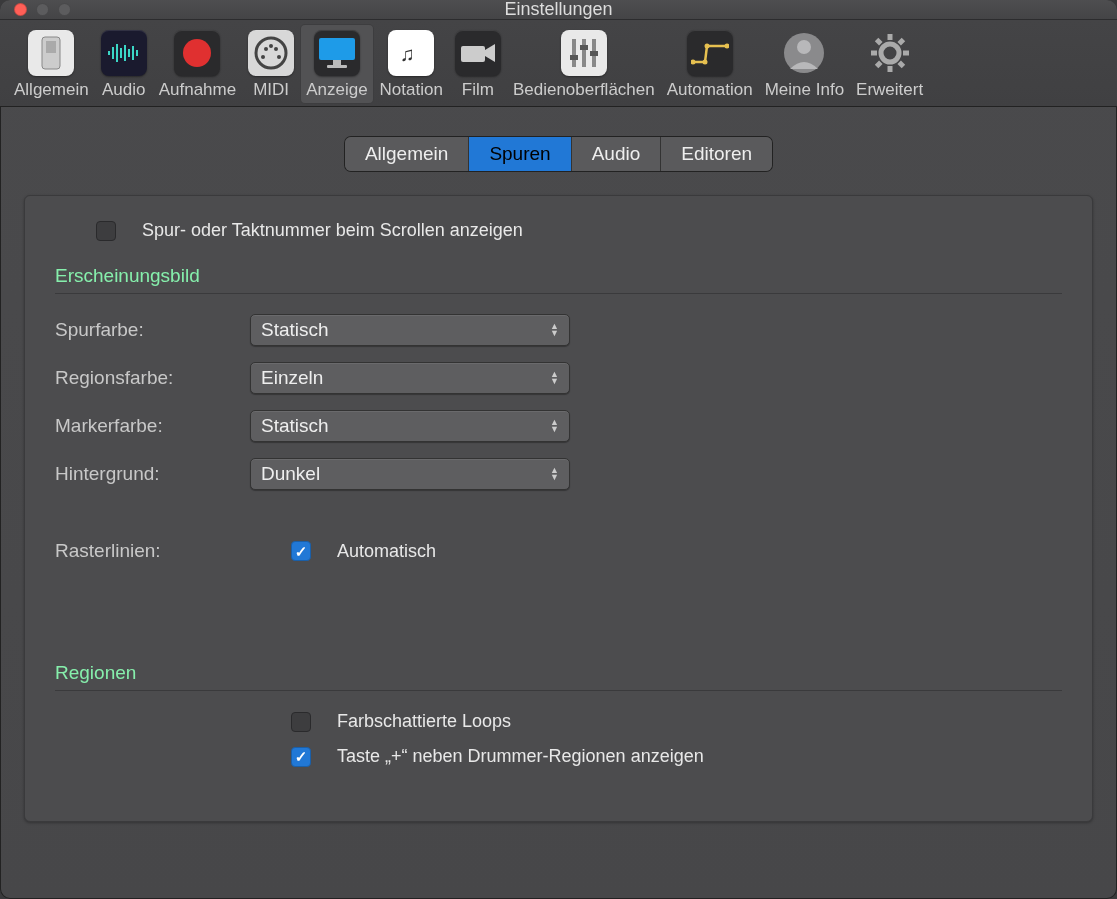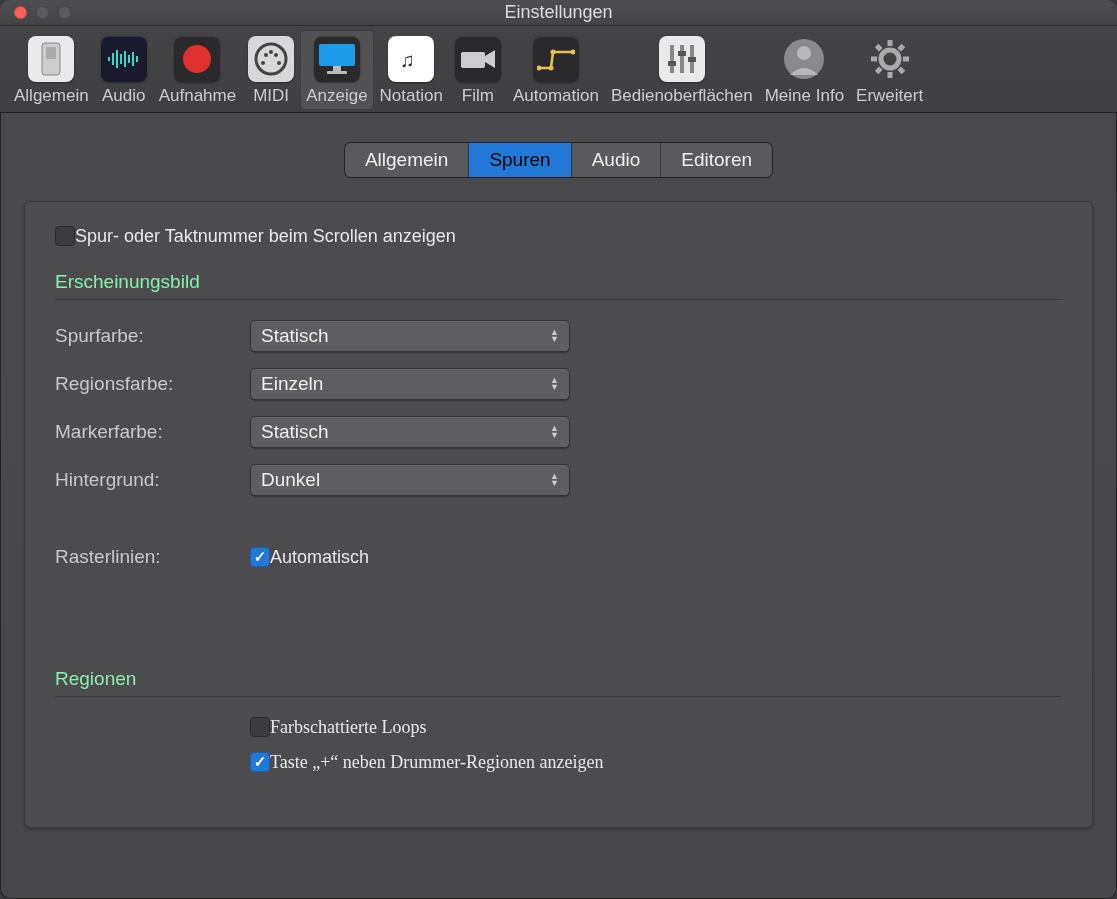--- a/index.html
+++ b/index.html
@@ -14,21 +14,21 @@
 }
 .window {
   width: 1117px;
   height: 899px;
   background: linear-gradient(#4a4a4c, #474749);
   border-radius: 10px;
   overflow: hidden;
   box-shadow: inset 0 0 0 1px #222;
 }
 .titlebar {
-  height: 26px;
+  height: 20px;
   background: linear-gradient(#4e4e50, #444446);
   display: flex;
   align-items: center;
   position: relative;
   border-bottom: 1px solid #2c2c2e;
 }
 .traffic-lights {
   display: flex;
   gap: 9px;
   padding-left: 14px;
@@ -106,22 +106,23 @@
 .tab.active { background: #2178d6; color: #000000; }
 .panel {
   background: #4c4c4e;
   border: 1px solid #3a3a3c;
   border-radius: 6px;
   padding: 24px 30px 40px 30px;
   box-shadow: 0 1px 3px rgba(0,0,0,0.3);
 }
 .checkbox-row {
   display: flex;
-  align-items: flex-start;
-  gap: 0;
+  align-items: center;
+  gap: 26px;
+  margin-left: 41px;
 }
 .cb {
   width: 20px;
   height: 20px;
   border-radius: 4px;
   background: #3d3d3f;
   border: 1px solid #2a2a2c;
   display: inline-flex;
   align-items: center;
   justify-content: center;
@@ -178,21 +179,20 @@
 }
 .select-arrows {
   display: flex;
   flex-direction: column;
   font-size: 9px;
   line-height: 7px;
   color: #ccc;
 }
 .indent-checks {
   margin-left: 195px;
-  font-family: Liberation Serif, serif;
 }
 .indent-checks .checkbox-row {
   margin-bottom: 14px;
 }
 </style>
 </head>
 <body>
 
 <div class="window">
 
@@ -273,43 +273,43 @@
       <div class="tbitem">
         <div class="tbicon" style="background: rgb(42, 42, 44);">
           <svg width="38" height="26" viewBox="0 0 38 26">
             <rect x="2" y="6" width="24" height="16" rx="2" fill="#ccc"></rect>
             <polygon points="26,10 36,4 36,22 26,16" fill="#ccc"></polygon>
           </svg>
         </div>
         <div class="tblabel">Film</div>
       </div>
       <div class="tbitem">
-        <div class="tbicon" style="background: rgb(42, 42, 44);">
-          <svg width="38" height="26" viewBox="0 0 38 26">
-            <polyline points="2,22 14,22 16,6 36,6" fill="none" stroke="#e6c050" stroke-width="2.5"></polyline>
-            <circle cx="2" cy="22" r="2.5" fill="#e6c050"></circle>
-            <circle cx="14" cy="22" r="2.5" fill="#e6c050"></circle>
-            <circle cx="16" cy="6" r="2.5" fill="#e6c050"></circle>
-            <circle cx="36" cy="6" r="2.5" fill="#e6c050"></circle>
-          </svg>
-        </div>
-        <div class="tblabel">Automation</div>
-      </div>
-      <div class="tbitem">
         <div class="tbicon" style="background: rgb(233, 233, 233);">
           <svg width="36" height="36" viewBox="0 0 36 36">
             <rect x="6" y="4" width="4" height="28" fill="#888"></rect>
             <rect x="16" y="4" width="4" height="28" fill="#888"></rect>
             <rect x="26" y="4" width="4" height="28" fill="#888"></rect>
             <rect x="4" y="20" width="8" height="5" fill="#555"></rect>
             <rect x="14" y="10" width="8" height="5" fill="#555"></rect>
             <rect x="24" y="16" width="8" height="5" fill="#555"></rect>
           </svg>
         </div>
         <div class="tblabel">Bedienoberflächen</div>
+      </div>
+      <div class="tbitem">
+        <div class="tbicon" style="background: rgb(42, 42, 44);">
+          <svg width="38" height="26" viewBox="0 0 38 26">
+            <polyline points="2,22 14,22 16,6 36,6" fill="none" stroke="#e6c050" stroke-width="2.5"></polyline>
+            <circle cx="2" cy="22" r="2.5" fill="#e6c050"></circle>
+            <circle cx="14" cy="22" r="2.5" fill="#e6c050"></circle>
+            <circle cx="16" cy="6" r="2.5" fill="#e6c050"></circle>
+            <circle cx="36" cy="6" r="2.5" fill="#e6c050"></circle>
+          </svg>
+        </div>
+        <div class="tblabel">Automation</div>
       </div>
       <div class="tbitem">
         <div class="tbicon" style="background: transparent; box-shadow: none;">
           <svg width="44" height="44" viewBox="0 0 44 44">
             <circle cx="22" cy="22" r="20" fill="#8a8a8c"></circle>
             <circle cx="22" cy="16" r="7" fill="#b8b8ba"></circle>
             <path d="M8 38 Q22 24 36 38" fill="#b8b8ba"></path>
           </svg>
         </div>
         <div class="tblabel">Meine Info</div>

